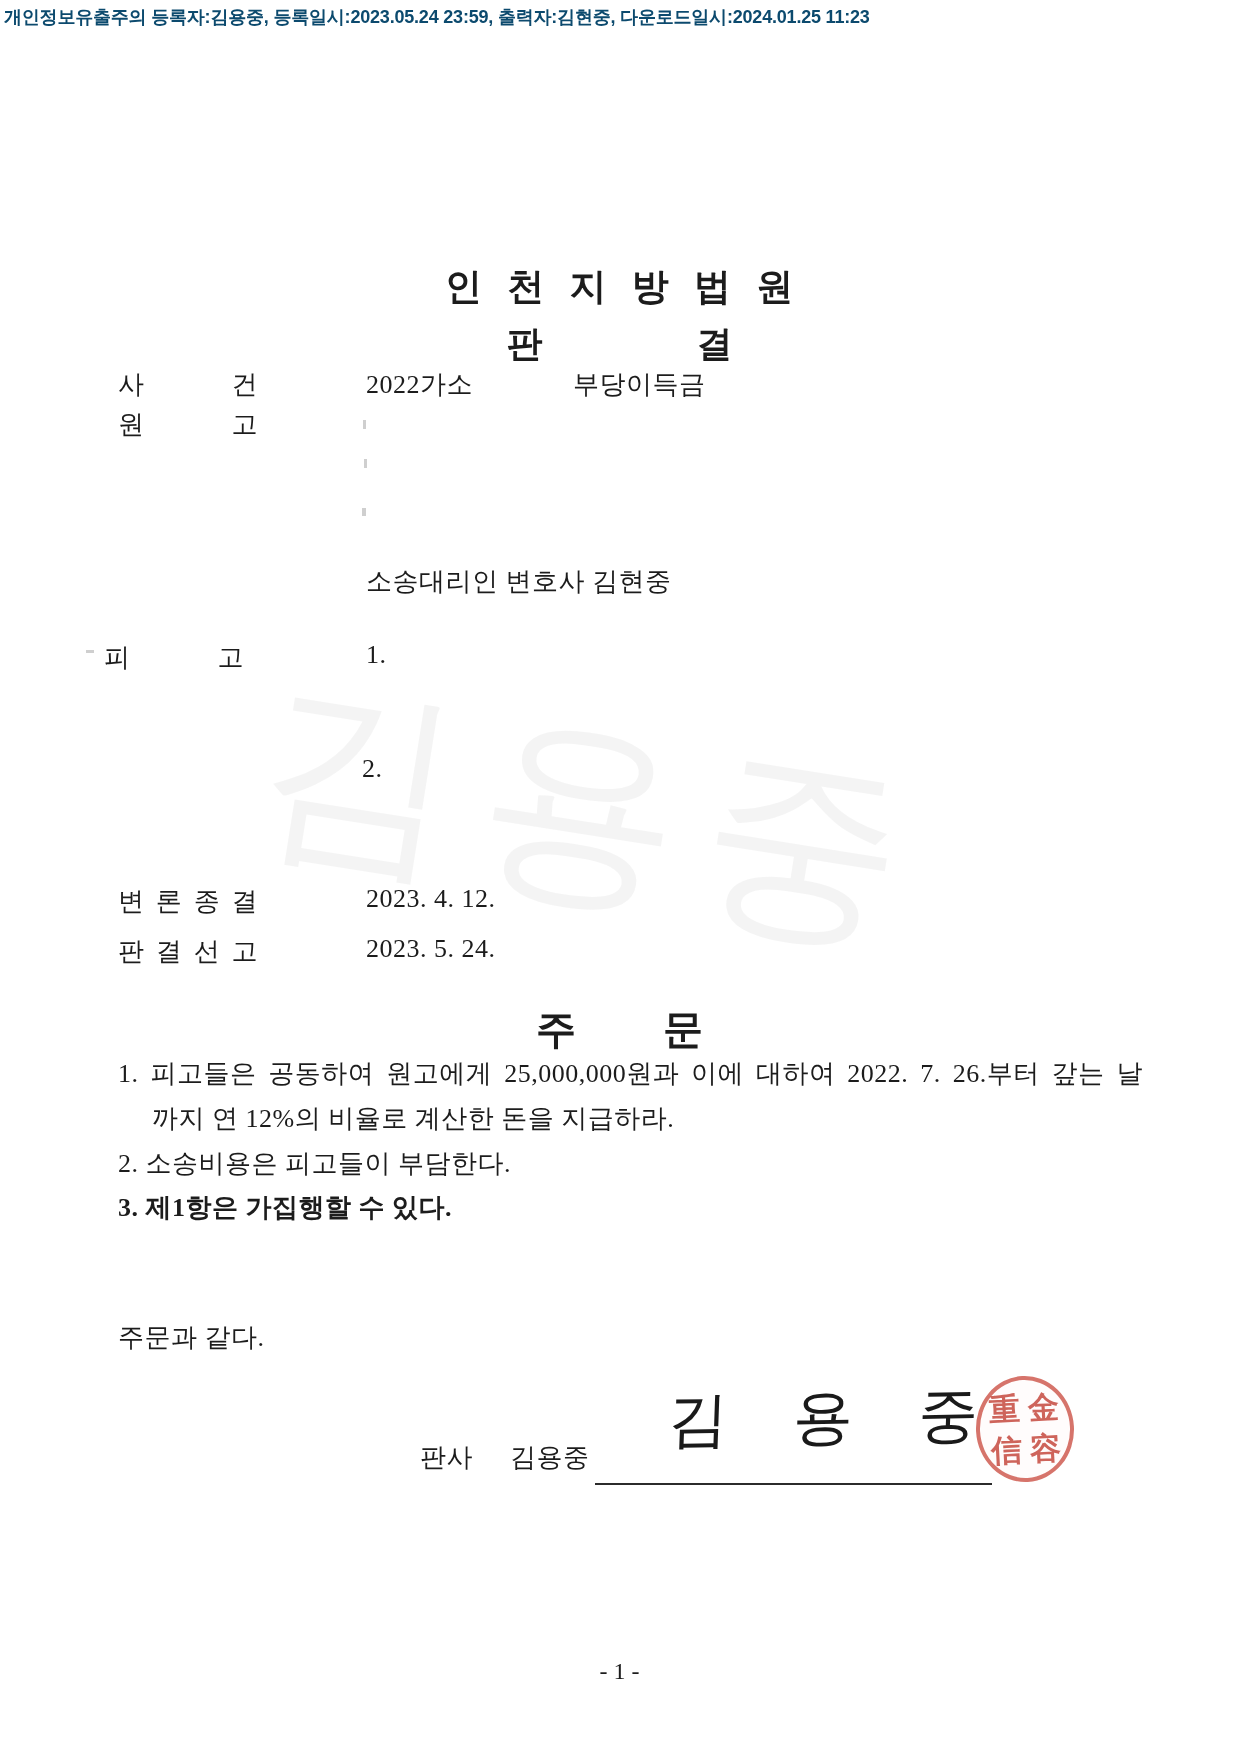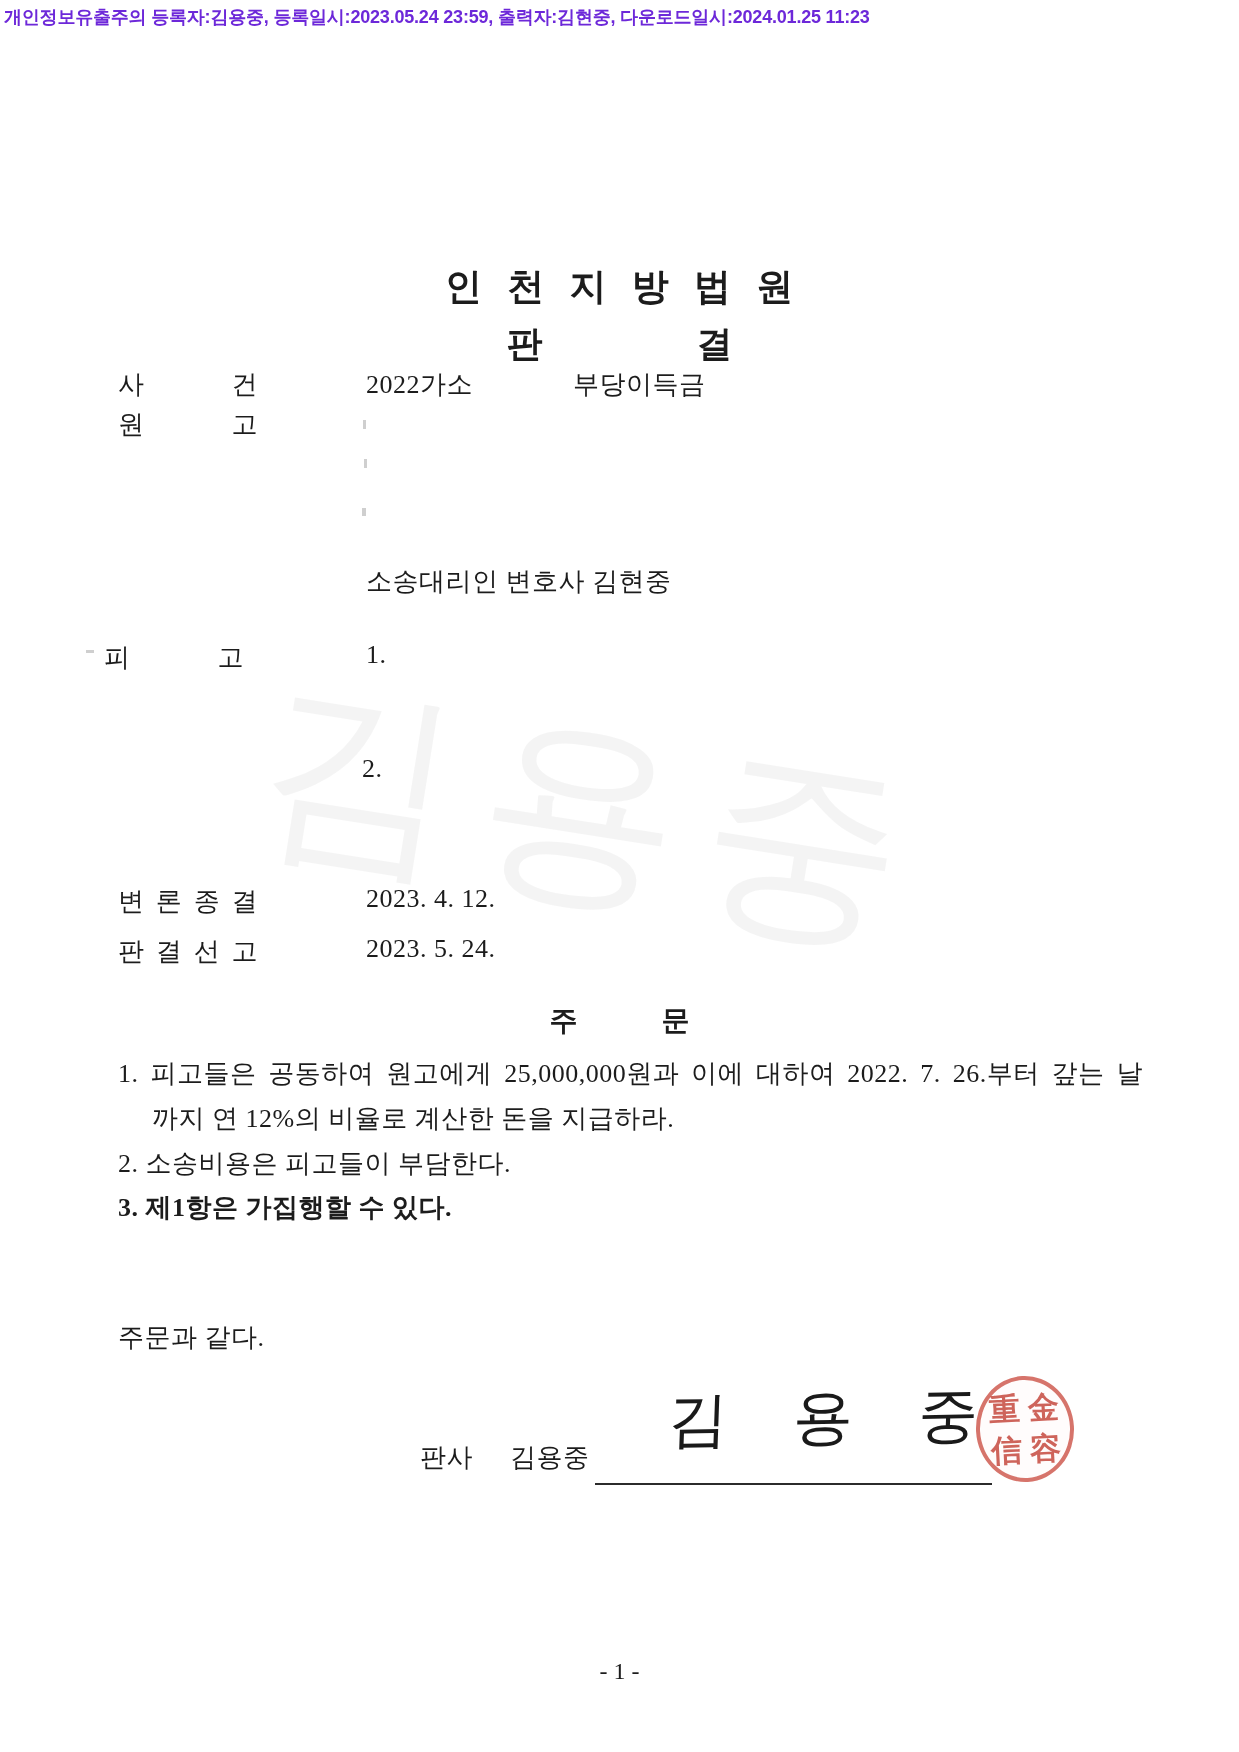--- a/index.html
+++ b/index.html
@@ -19,21 +19,21 @@
   }
   .abs { position: absolute; }
 
   
   .security-header {
     left: 4px; top: 5px;
     font-family: "Liberation Sans", "DejaVu Sans", sans-serif;
     font-weight: 700;
     font-size: 18px;
     letter-spacing: -0.2px;
-    color: #6d28d9;
+    color: #0c4a6e;
     white-space: nowrap;
   }
 
   
   .bg-watermark {
     left: 255px; top: 680px;
     font-size: 200px;
     letter-spacing: 25px;
     color: #6f6f6f;
     opacity: 0.07;
@@ -64,21 +64,21 @@
   }
   .label-box {
     display: inline-block;
     width: 140px;
     text-align: justify;
     text-align-last: justify;
     white-space: normal;
   }
 
   .section-heading {
-    font-size: 28px;
+    font-size: 40px;
     font-weight: 700;
   }
   .order-heading-text { word-spacing: 77px; }
   .claim-heading-text { word-spacing: 5px; }
 
   .order-line-justified {
     width: 1025px;
     white-space: normal;
     text-align: justify;
     text-align-last: justify;

